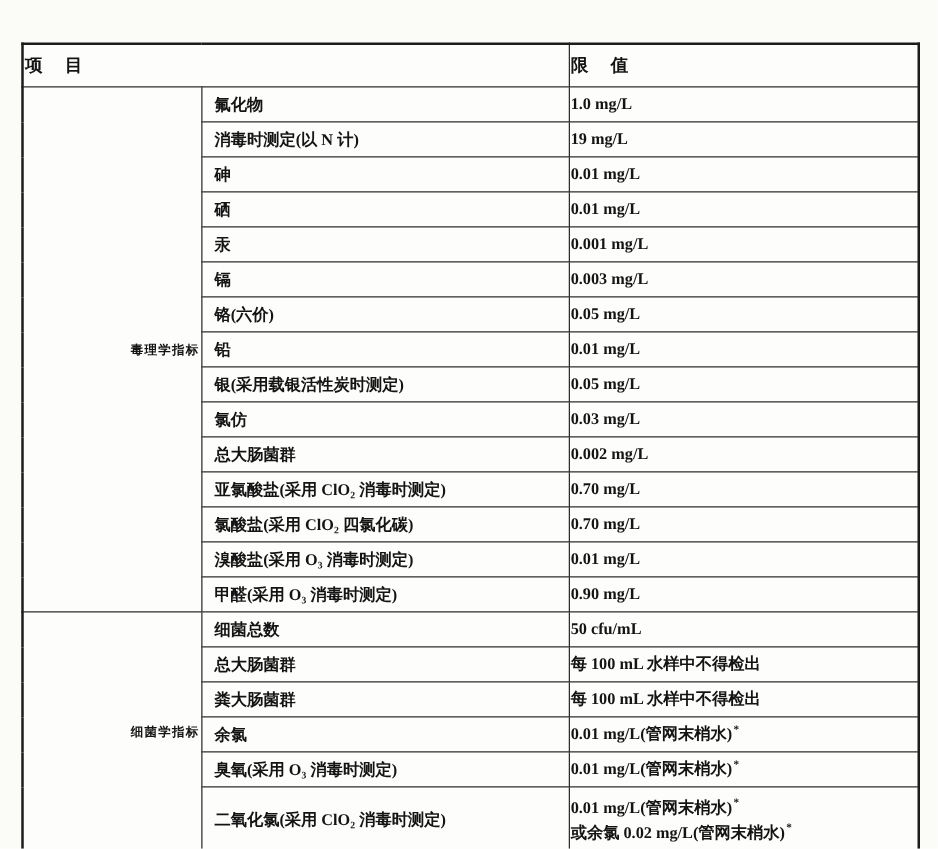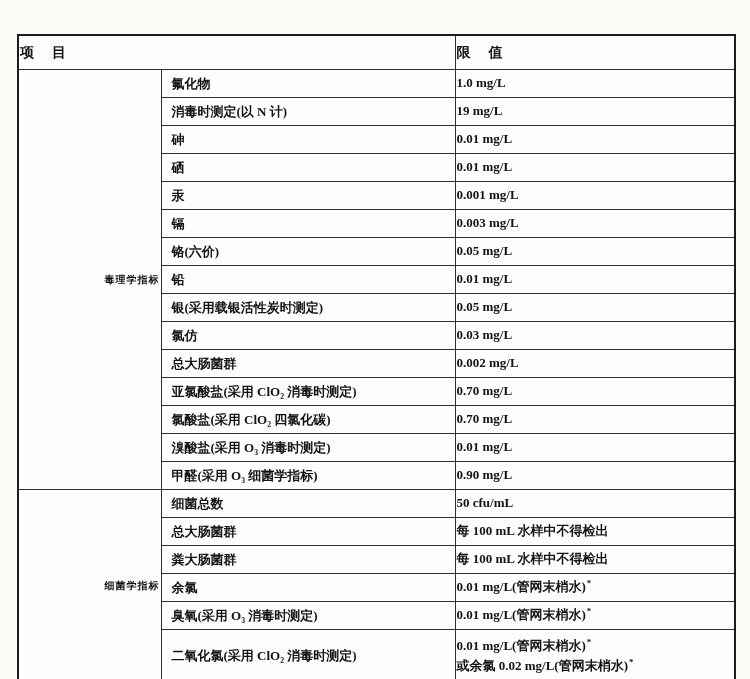--- a/index.html
+++ b/index.html
@@ -149,21 +149,21 @@
             <div><span>0.70 mg/L</span></div>
           </td>
         </tr>
         <tr>
           <td class="item-cell">溴酸盐(采用 O₃ 消毒时测定)</td>
           <td class="limit-cell">
             <div><span>0.01 mg/L</span></div>
           </td>
         </tr>
         <tr>
-          <td class="item-cell">甲醛(采用 O₃ 细菌学指标)</td>
+          <td class="item-cell">甲醛(采用 O₃ 消毒时测定)</td>
           <td class="limit-cell">
             <div><span>0.90 mg/L</span></div>
           </td>
         </tr>
         <tr>
           <td class="group-cell" rowspan="6">细菌学指标</td>
           <td class="item-cell">细菌总数</td>
           <td class="limit-cell">
             <div><span>50 cfu/mL</span></div>
           </td>

